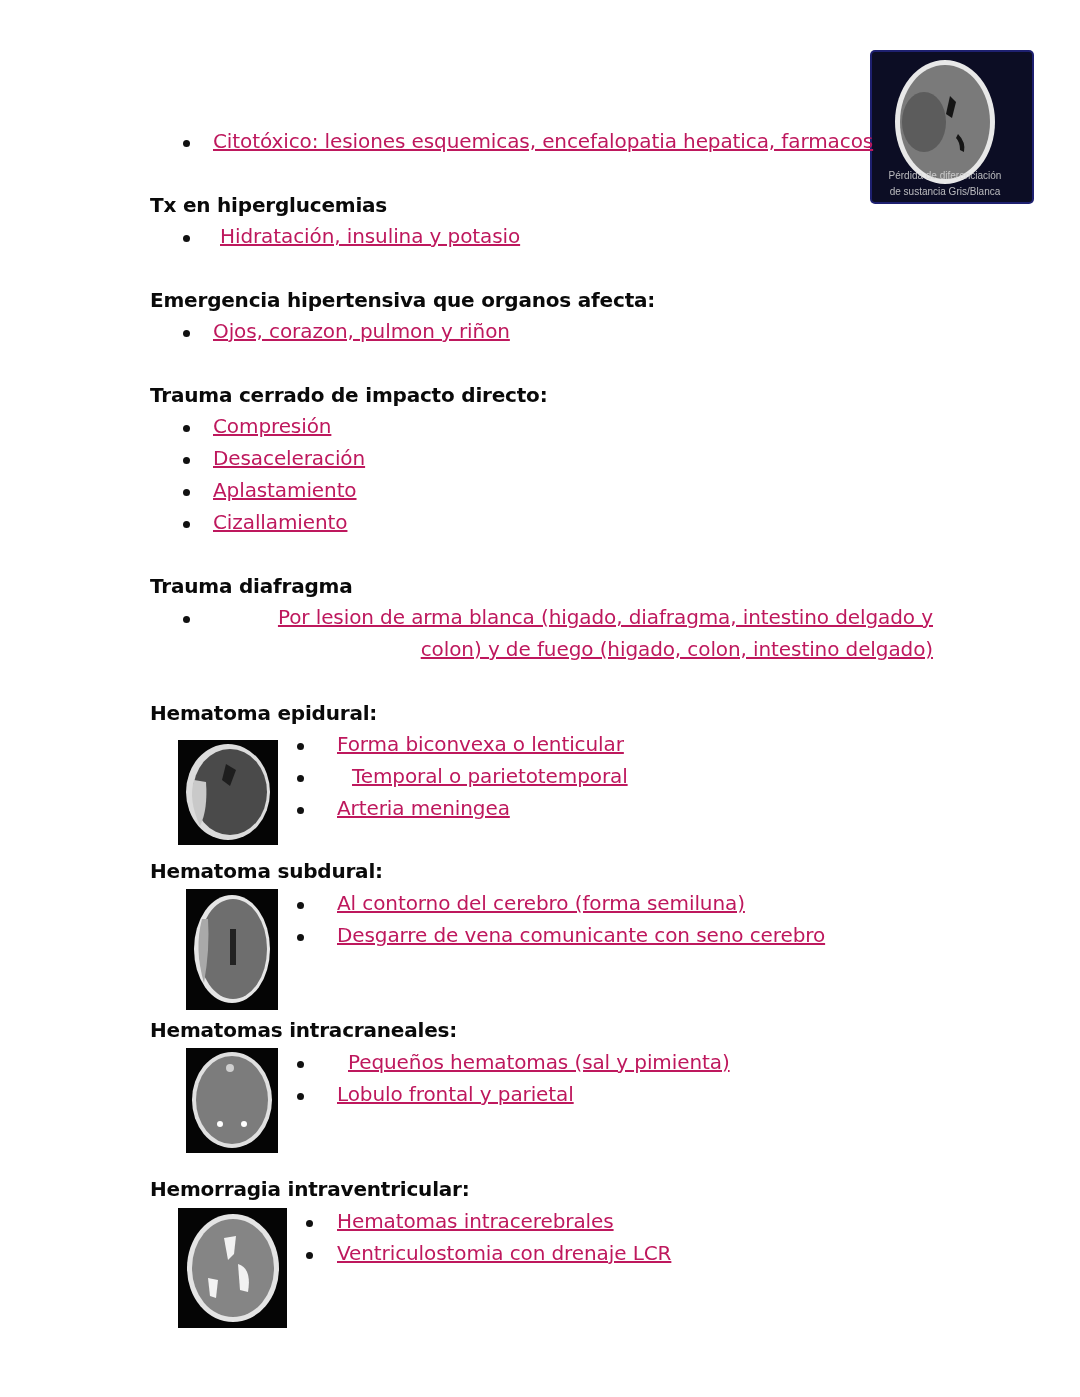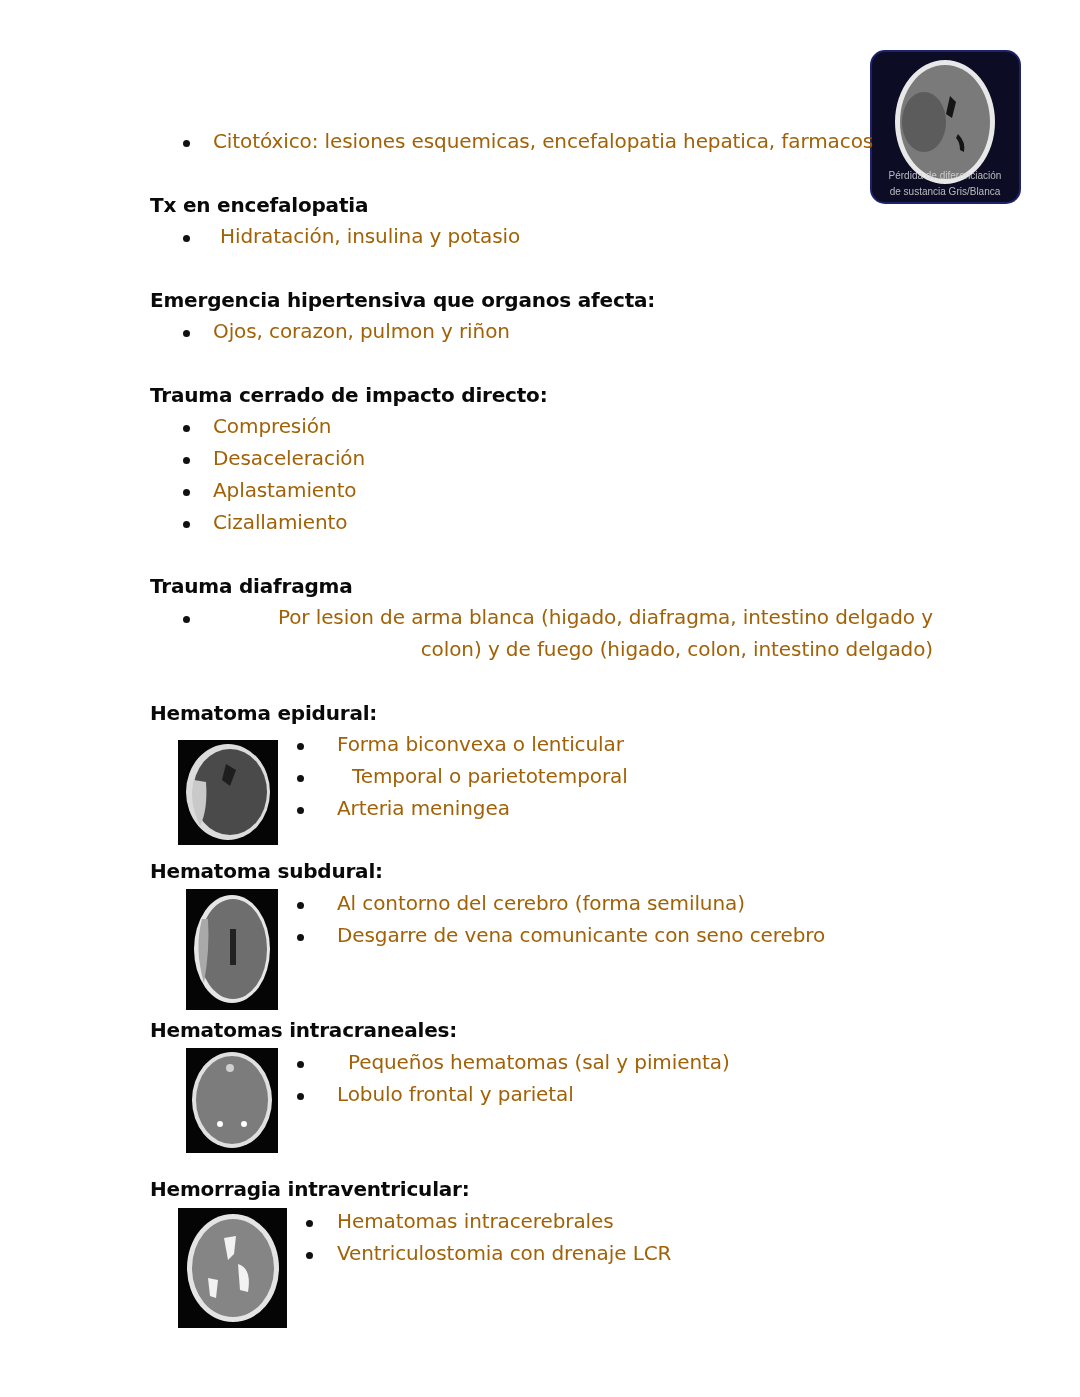--- a/index.html
+++ b/index.html
@@ -1,45 +1,45 @@
 <!DOCTYPE html>
 <html><head>
 <meta charset="utf-8">
 <style>
   html, body { margin: 0; padding: 0; background: #ffffff; }
   body { width: 1080px; height: 1397px; position: relative; overflow: hidden;
          font-family: "DejaVu Sans", "Liberation Sans", sans-serif; color: #111; }
   .heading { position: absolute; left: 150px; font-weight: bold; font-size: 20px; letter-spacing: -0.2px; color: #0a0a0a; white-space: nowrap; }
-  .item { position: absolute; font-size: 20px; color: #a16207; white-space: nowrap; letter-spacing: -0.1px; }
+  .item { position: absolute; font-size: 20px; color: #be185d; white-space: nowrap; letter-spacing: -0.1px; text-decoration: underline; }
   .bullet { position: absolute; width: 7px; height: 7px; border-radius: 50%; background: #111; }
   .wrap { white-space: normal; width: 720px; line-height: 32px; text-align: right; }
   .ct { position: absolute; background: #050505; overflow: hidden; }
   .ct svg { width: 100%; height: 100%; display: block; }
-  .thumb-top { position: absolute; left: 872px; top: 52px; width: 147px; height: 150px; border-radius: 13px; background: #0c0d24; overflow: hidden; box-shadow: 0 0 0 2px #1e2070; }
+  .thumb-top { position: absolute; left: 872px; top: 52px; width: 160px; height: 150px; border-radius: 3px; background: #0c0d24; overflow: hidden; box-shadow: 0 0 0 2px #1e2070; }
   .thumb-caption { position: absolute; left: 0; width: 146px; text-align: center; font-size: 10px; color: #d8d8d8; opacity: 0.85; font-family: "Liberation Sans", sans-serif; }
 </style>
 </head>
 <body>
 
 <div class="thumb-top">
   <svg viewBox="0 0 146 150" style="position:absolute;left:0;top:0;width:146px;height:150px">
     <ellipse cx="73" cy="70" rx="50" ry="62" fill="#e8e8e8"></ellipse>
     <ellipse cx="73" cy="70" rx="45" ry="57" fill="#7a7a7a"></ellipse>
     <ellipse cx="52" cy="70" rx="22" ry="30" fill="#5c5c5c"></ellipse>
     <path d="M78 44 L84 50 L80 66 L74 62 Z" fill="#151515"></path>
     <path d="M86 82 Q94 90 92 100 L88 98 Q88 90 84 86 Z" fill="#151515"></path>
   </svg>
   <div class="thumb-caption" style="top:118px">Pérdida de diferenciación</div>
   <div class="thumb-caption" style="top:134px">de sustancia Gris/Blanca</div>
 </div>
 
 <div class="bullet" style="left:183px;top:140px"></div>
 <div class="item" style="left:213px;top:129px">Citotóxico: lesiones esquemicas, encefalopatia hepatica, farmacos</div>
 
-<div class="heading" style="top:193px">Tx en encefalopatia</div>
+<div class="heading" style="top:193px">Tx en hiperglucemias</div>
 <div class="bullet" style="left:183px;top:235px"></div>
 <div class="item" style="left:220px;top:224px">Hidratación, insulina y potasio</div>
 
 <div class="heading" style="top:288px">Emergencia hipertensiva que organos afecta:</div>
 <div class="bullet" style="left:183px;top:330px"></div>
 <div class="item" style="left:213px;top:319px">Ojos, corazon, pulmon y riñon</div>
 
 <div class="heading" style="top:383px">Trauma cerrado de impacto directo:</div>
 <div class="bullet" style="left:183px;top:425px"></div>
 <div class="item" style="left:213px;top:414px">Compresión</div>

